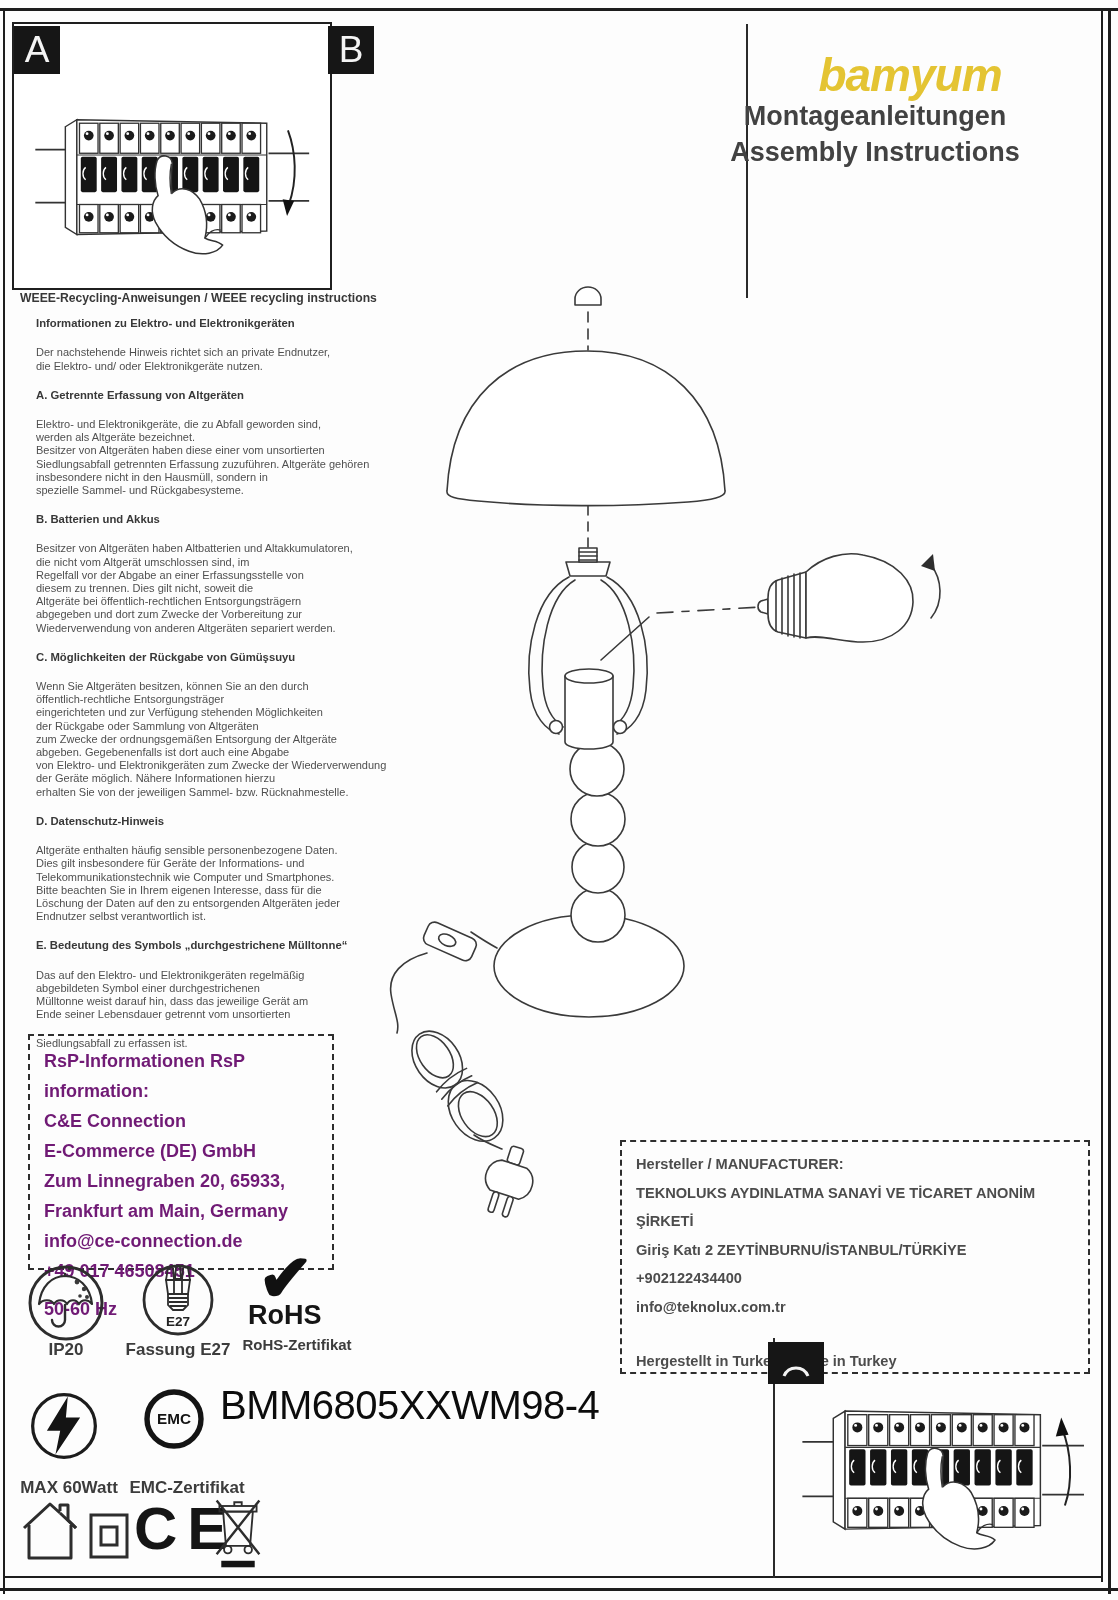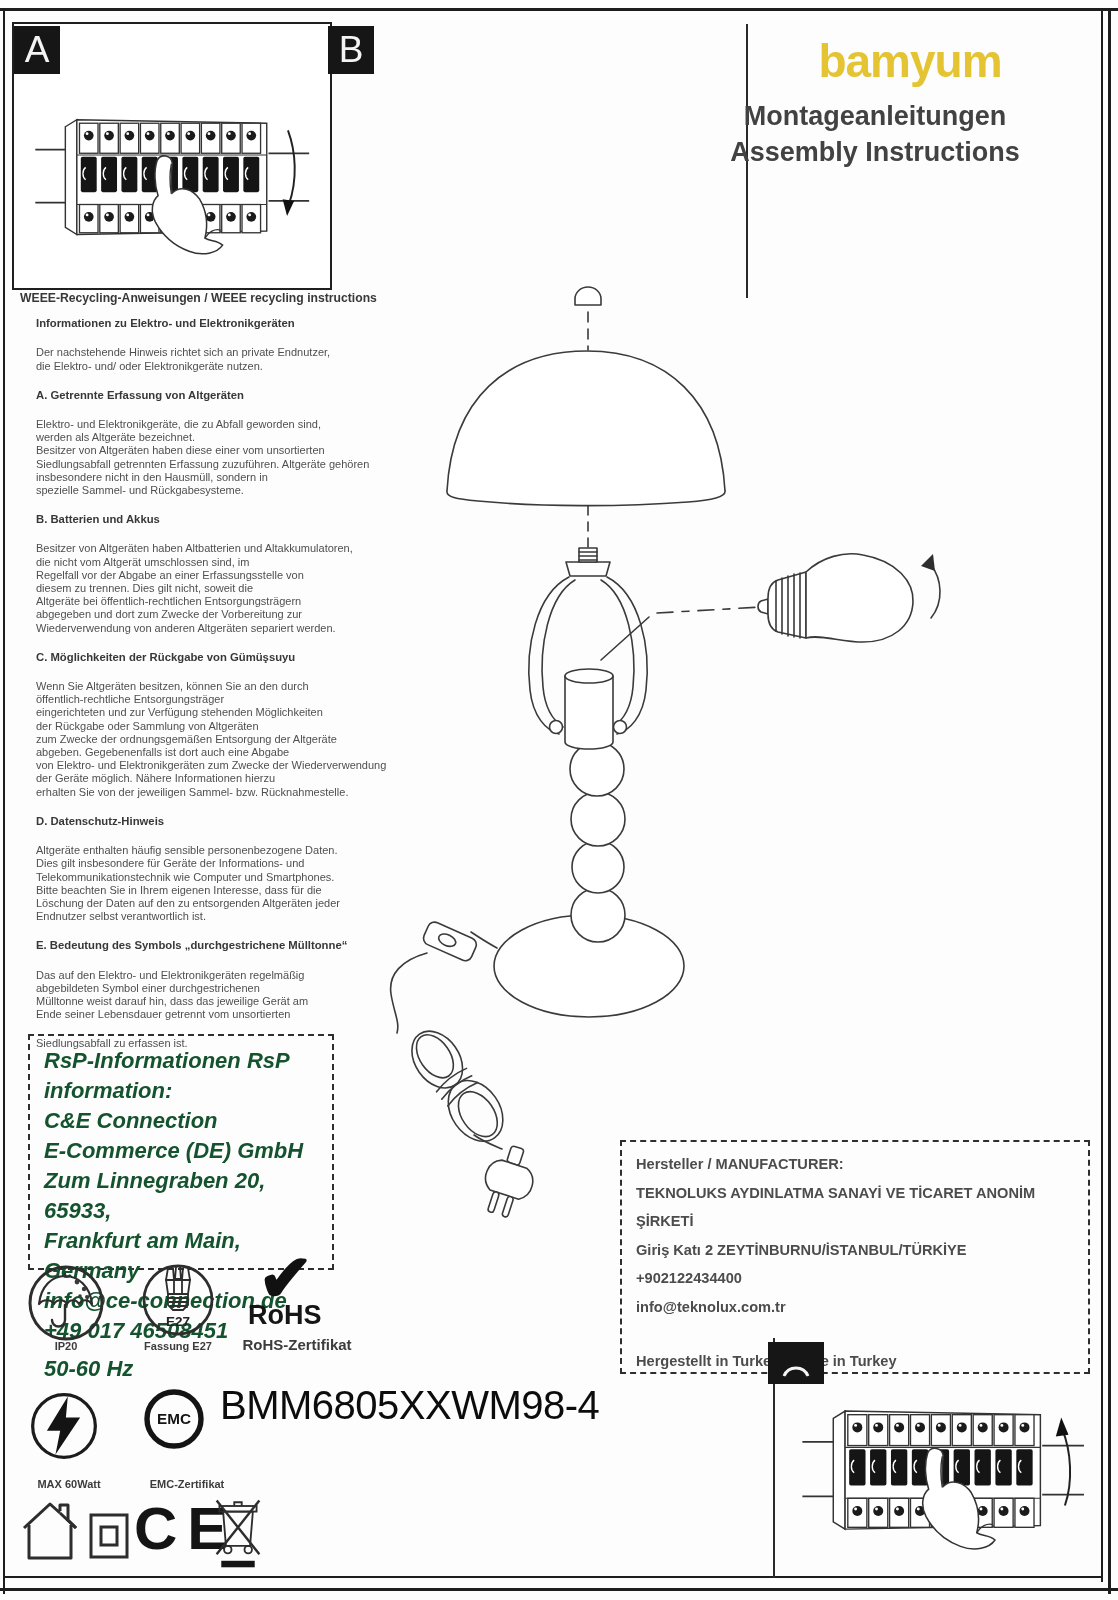--- a/index.html
+++ b/index.html
@@ -11,23 +11,23 @@
   .seclabel{position:absolute;background:#161616;color:#f4f4f4;display:flex;align-items:center;justify-content:center;
             font-size:37px;font-weight:400;}
   .dashedbox{position:absolute;border:2px dashed #2e2e2e;box-sizing:border-box;}
   .brand{font-size:46px;font-weight:700;letter-spacing:-1px;}
   .titleblock{font-size:27px;font-weight:700;color:#424242;line-height:36px;text-align:center;}
   .weee{font-size:11px;line-height:13.2px;color:#4f4f4f;}
   .weee h3{font-size:11.3px;line-height:13.2px;color:#383838;margin:12px 16px;font-weight:700;}
   .weee .t{font-size:12.2px;font-weight:700;color:#383838;margin:0 0 12px 0;}
   .weee p{margin:16px;white-space:pre-line;}
   .weee .foot{margin-top:13px;}
-  .rsp{font-size:22px;line-height:30px;font-weight:700;color:#14532d;padding:10px 0 0 14px;font-style:italic;}
+  .rsp{font-size:18px;line-height:30px;font-weight:700;color:#701a75;padding:10px 0 0 14px;}
   .man{font-size:14.6px;line-height:28.5px;font-weight:700;color:#4c4c4c;padding:8px 0 0 14px;}
-  .certlabel{position:absolute;font-size:11px;font-weight:700;color:#3c3c3c;text-align:center;}
+  .certlabel{position:absolute;font-size:17px;font-weight:700;color:#3c3c3c;text-align:center;}
   .code{position:absolute;font-size:40px;font-weight:400;color:#0c0c0c;letter-spacing:-0.5px;}
   .ce{position:absolute;font-size:60px;font-weight:700;letter-spacing:10px;color:#151515;}
   .rohsword{position:absolute;font-size:27px;font-weight:800;color:#151515;text-align:left;}
   .check{position:absolute;font-size:66px;font-weight:700;color:#111;line-height:60px;}
   svg{display:block;}
   .sk{stroke:#3a3a3a;stroke-width:1.6;fill:none;stroke-linecap:round;stroke-linejoin:round;}
   .skw{stroke:#3a3a3a;stroke-width:1.6;fill:#fff;stroke-linecap:round;stroke-linejoin:round;}
 </style>
 </head>
 <body>
@@ -86,21 +86,21 @@
     <use href="#brkhand"></use>
     <path d="M294,66 C303,90 305,122 295,150" fill="none" stroke="#222" stroke-width="2.2"></path>
     <polygon points="288,144 301,146 293,163" fill="#111"></polygon>
   </svg>
 
   <div class="seclabel" style="left:328px;top:26px;width:46px;height:48px;">
     <span>B</span>
   </div>
 
   <div class="line" style="left:746px;top:24px;width:2px;height:274px;background:#2a2a2a;"></div>
-  <div class="abs brand" style="left:760px;top:34px;width:300px;text-align:center;color:#e4c433;">
+  <div class="abs brand" style="left:760px;top:48px;width:300px;text-align:center;color:#e4c433;font-style:italic;">
     <span>bamyum</span>
   </div>
   <div class="abs titleblock" style="left:675px;top:98px;width:400px;">
     <div>Montageanleitungen</div>
     <div>Assembly Instructions</div>
   </div>
 
   <div class="abs weee" style="left:20px;top:292px;width:436px;">
     <div class="t">WEEE-Recycling-Anweisungen / WEEE recycling instructions</div>
     <h3>Informationen zu Elektro- und Elektronikgeräten</h3>

